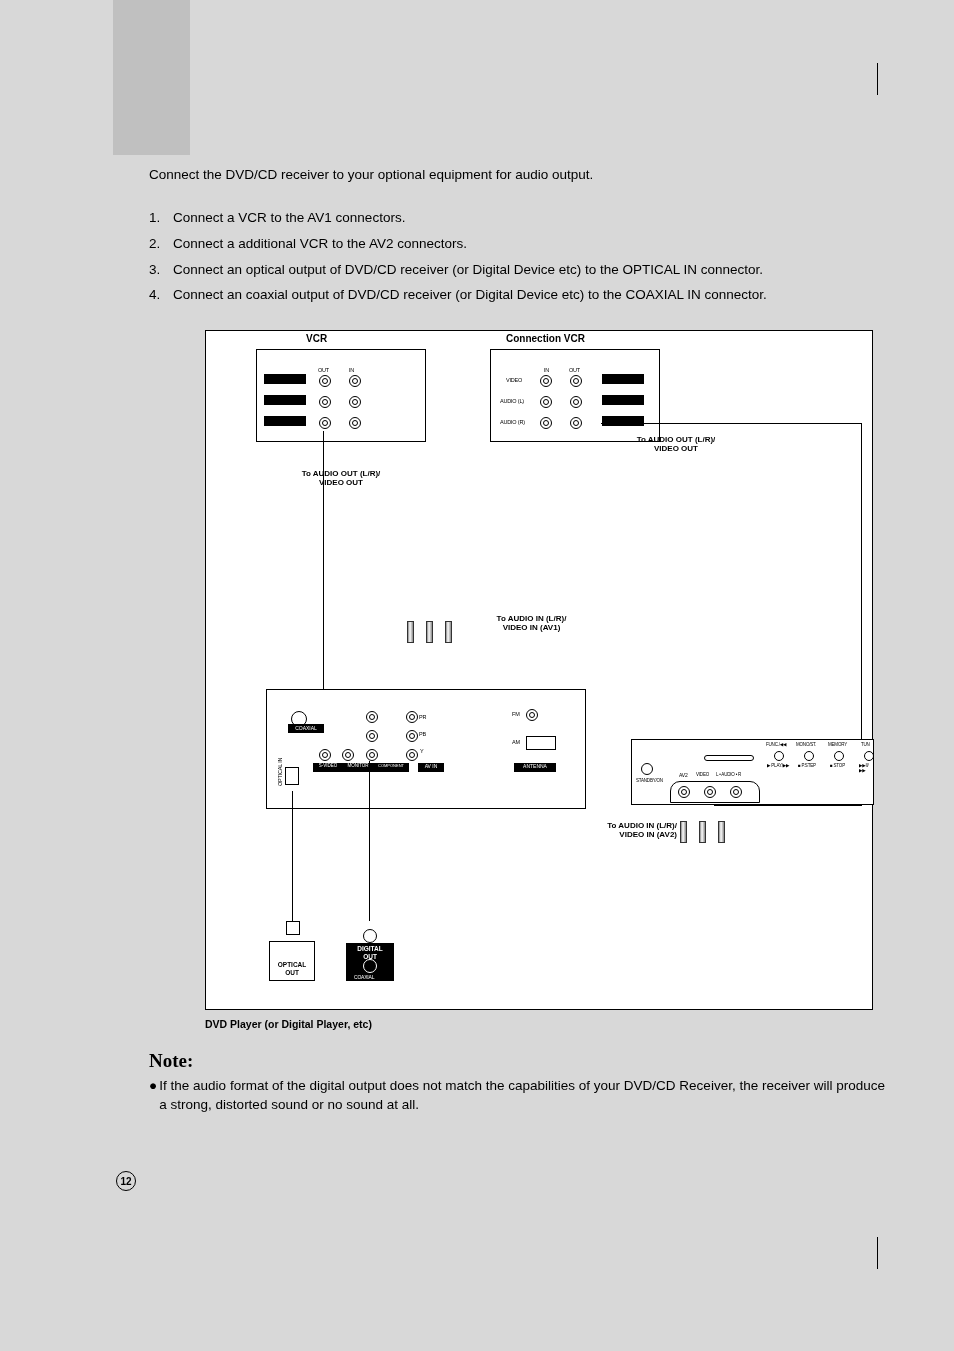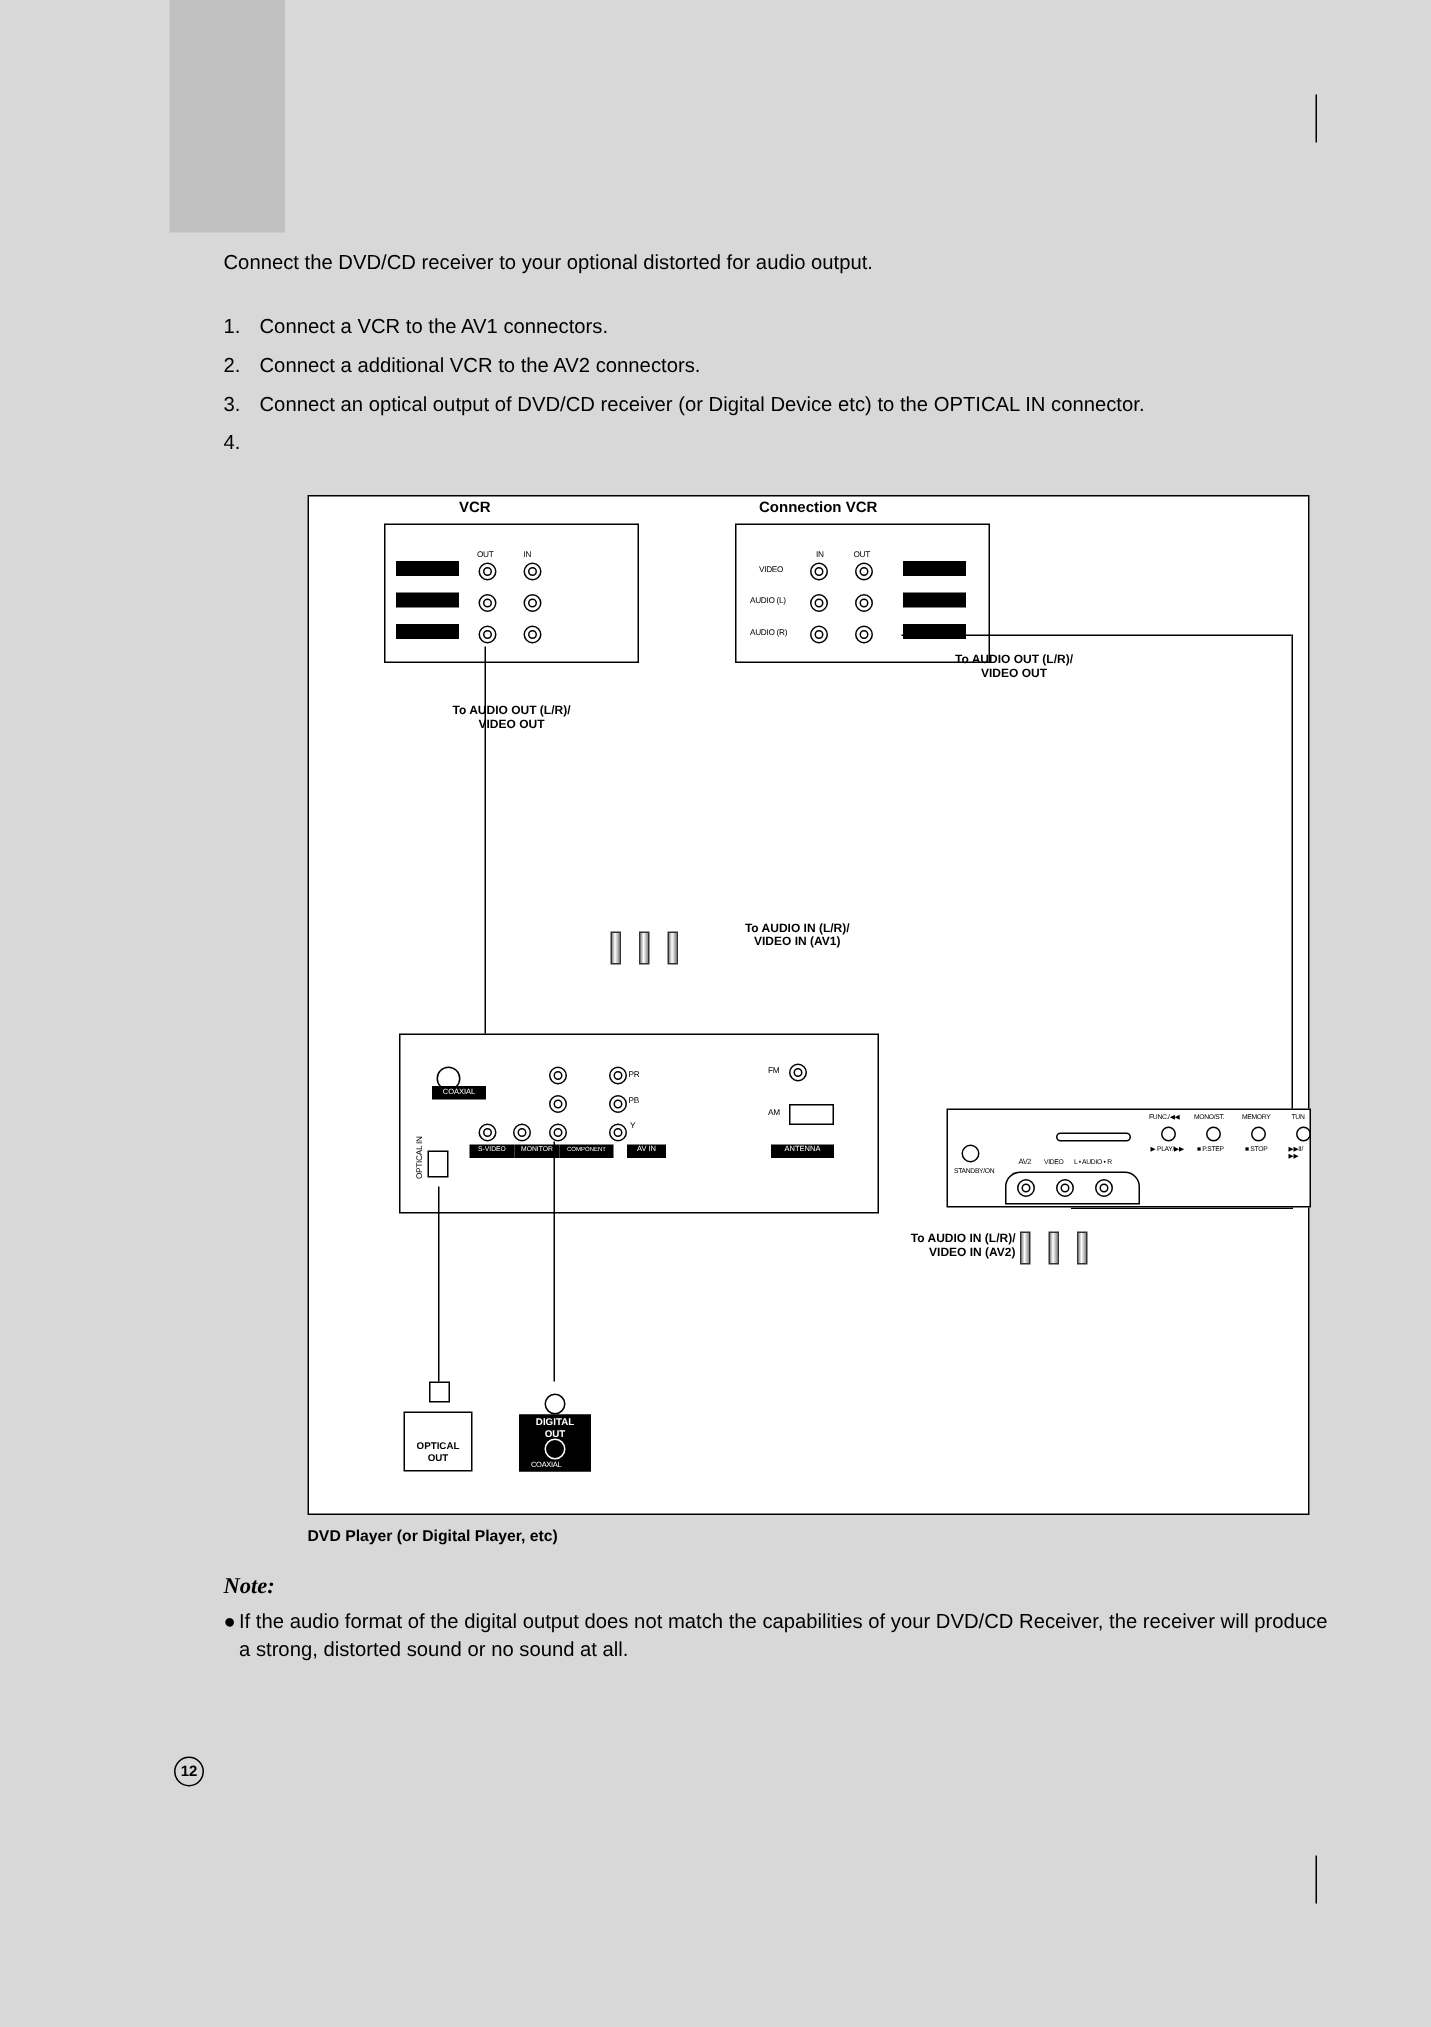--- a/index.html
+++ b/index.html
@@ -113,23 +113,22 @@
       font-size: 5.5px;
       letter-spacing: -0.2px;
     }
     .dvd-caption {
       position: absolute;
       font-size: 10.5px;
       font-weight: bold;
     }
     .note-hdr {
       font-family: "Times New Roman", serif;
-      font-style: italic;
-      font-weight: bold;
-      font-size: 15px;
+      font-weight: bold;
+      font-size: 19px;
       margin-bottom: 4px;
     }
     .note-body {
       font-size: 13.5px;
       line-height: 1.45;
       display: flex;
     }
     .note-body .bullet { width: 14px; }
     .page-num {
       position: absolute;
@@ -152,37 +151,38 @@
 </head>
 <body>
 
 <div class="page-bg"></div>
 <div class="side-tab"></div>
 
 <div class="crop-mark" style="left:877px; top:63px; width:1px; height:32px;"></div>
 <div class="crop-mark" style="left:877px; top:1237px; width:1px; height:32px;"></div>
 
 <div class="content">
-  <div class="intro">Connect the DVD/CD receiver to your optional distorted for audio output.</div>
+  <div class="intro">Connect the DVD/CD receiver to your optional equipment for audio output.</div>
 
   <div class="steps">
     <div class="step">
         <span class="num">1.</span>
         <span>Connect a VCR to the AV1 connectors.</span>
       </div>
     <div class="step">
         <span class="num">2.</span>
         <span>Connect a additional VCR to the AV2 connectors.</span>
       </div>
     <div class="step">
         <span class="num">3.</span>
         <span>Connect an optical output of DVD/CD receiver (or Digital Device etc) to the OPTICAL IN connector.</span>
       </div>
     <div class="step">
         <span class="num">4.</span>
+        <span>Connect an coaxial output of DVD/CD receiver (or Digital Device etc) to the COAXIAL IN connector.</span>
       </div>
   </div>
 
   <div class="diagram-wrap">
     <div class="diagram">
 
       <div class="diagram-label" style="left:100px; top:2px;">VCR</div>
       <div class="diagram-label" style="left:300px; top:2px;">Connection VCR</div>
 
       <div class="vcr-shape" style="left:50px; top:18px; width:170px; height:93px;"></div>

